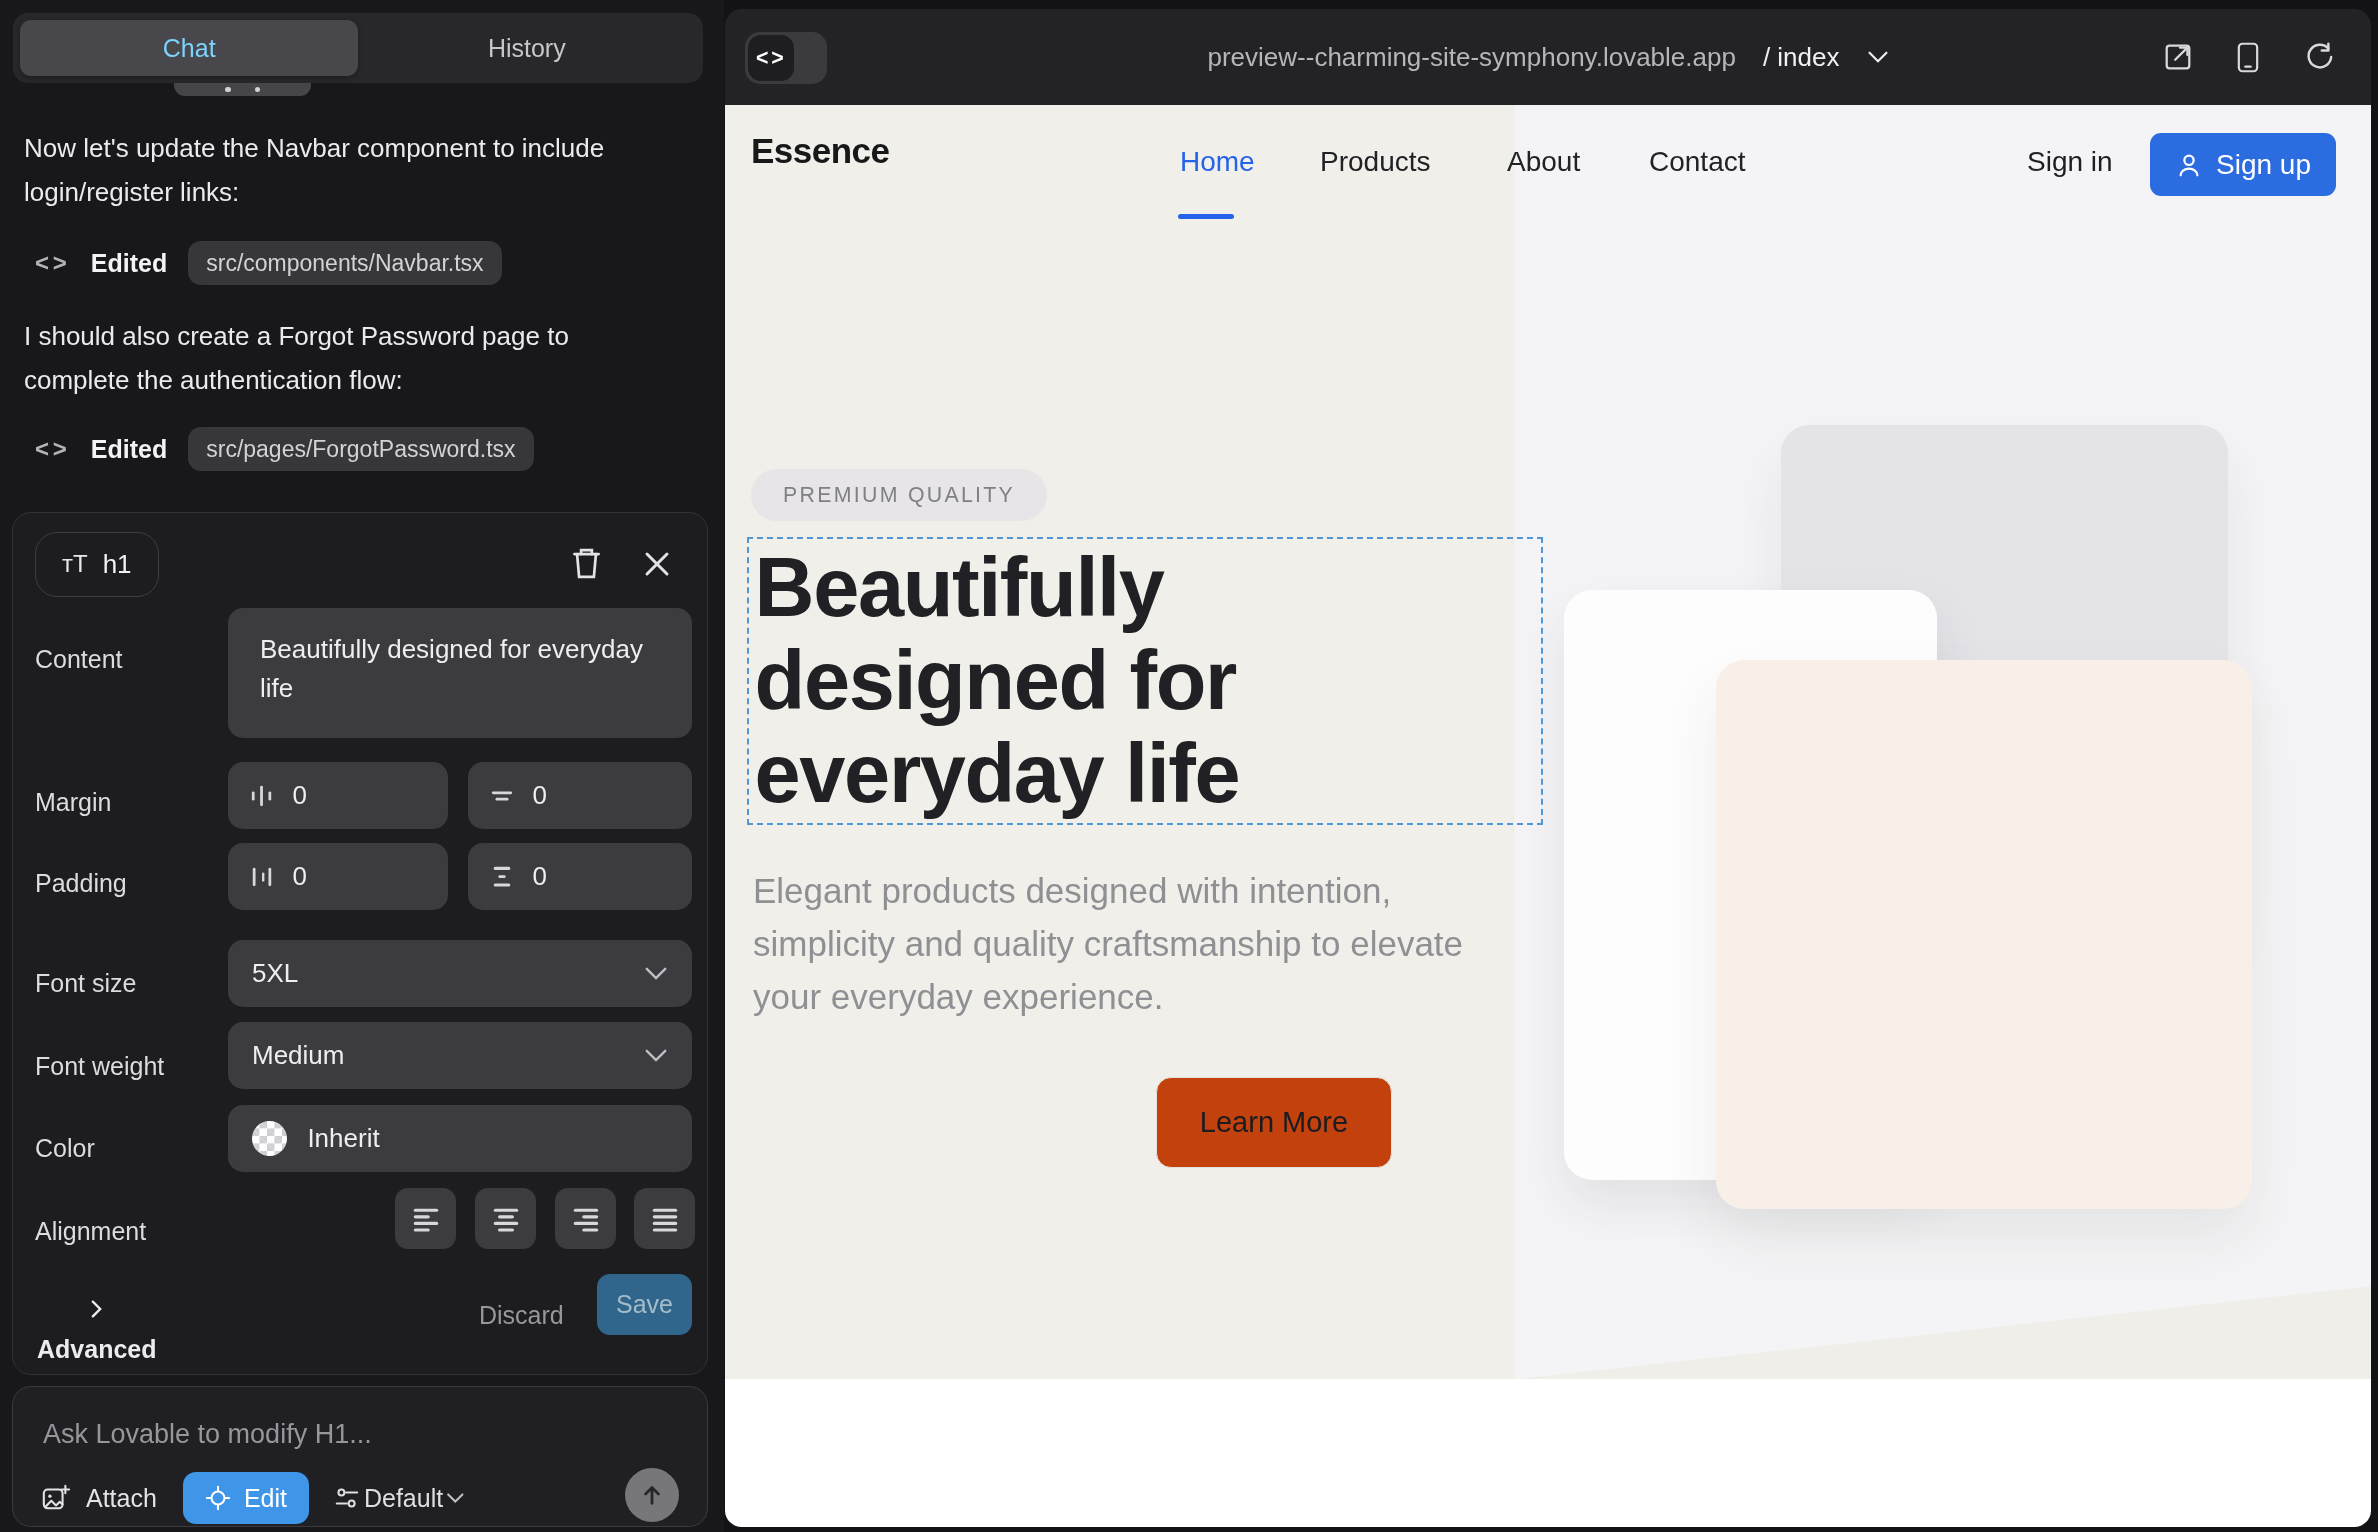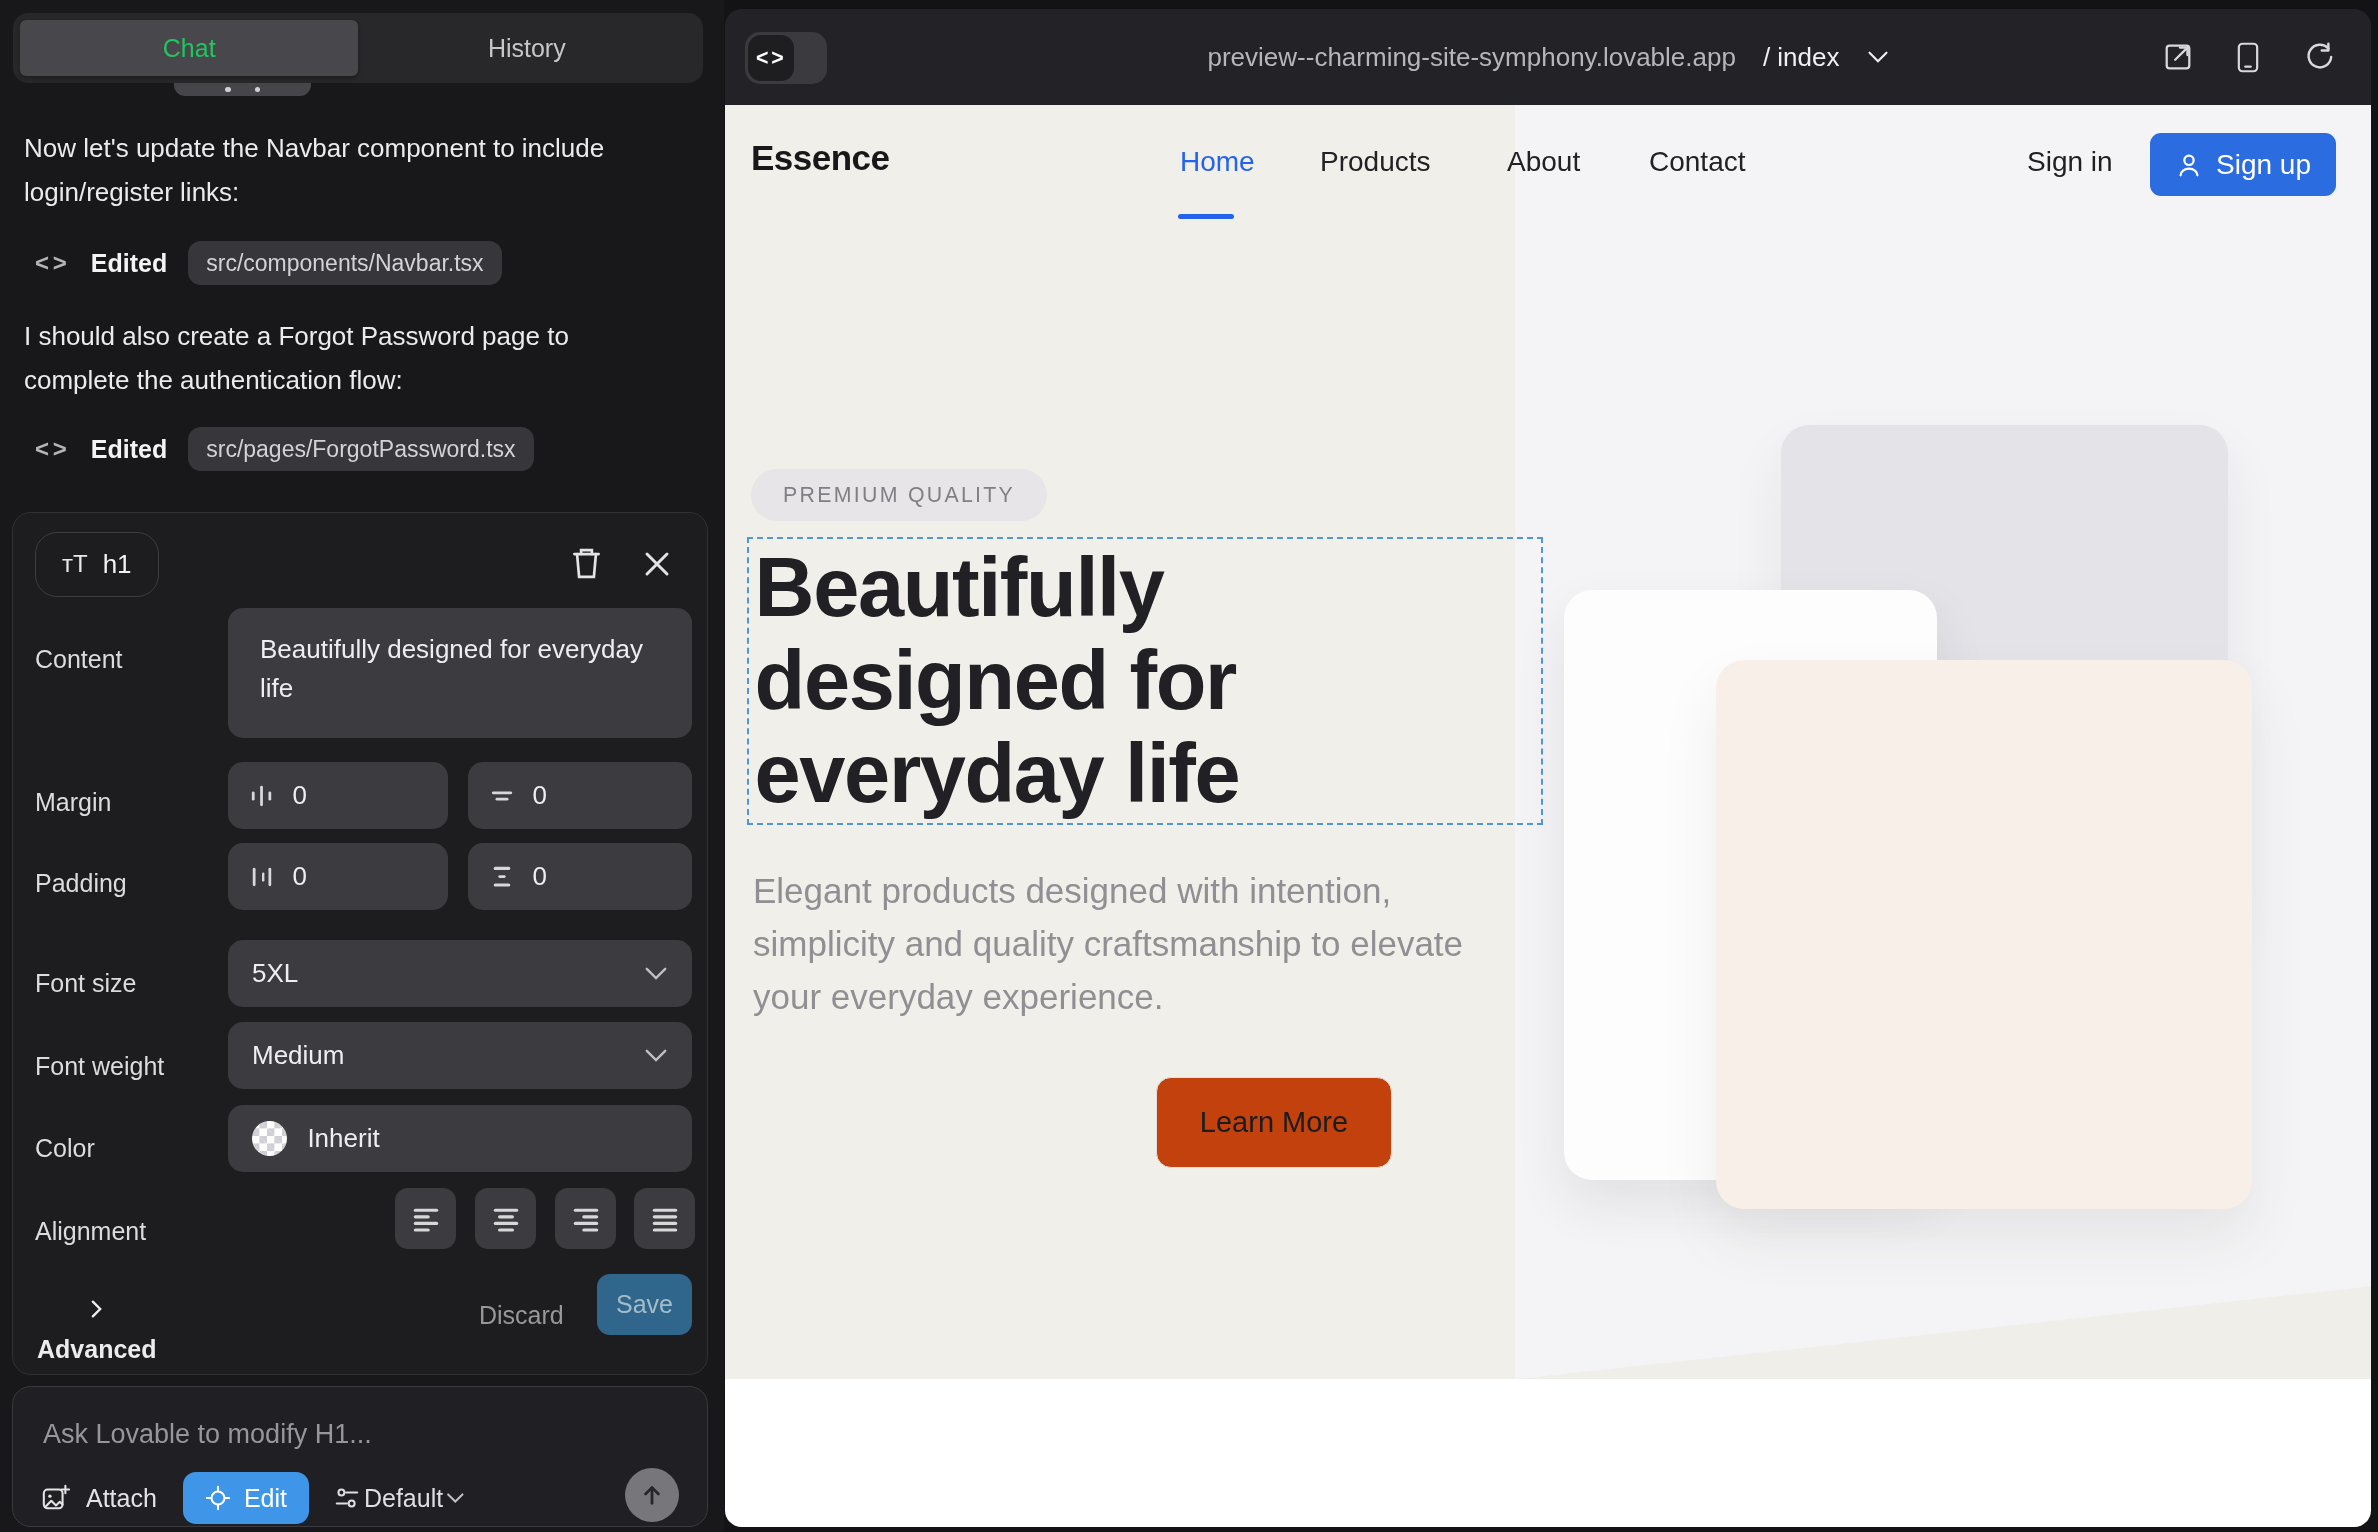--- a/index.html
+++ b/index.html
@@ -5,21 +5,21 @@
   * { box-sizing: border-box; margin: 0; padding: 0; }
   html,body { background:#0e0e10; }
   body { font-family:"Liberation Sans","DejaVu Sans",sans-serif; }
   .app { position:relative; width:2378px; height:1532px; background:#131316; overflow:hidden; }
 
   
   .sidebar { position:absolute; left:0; top:0; width:724px; height:1532px; background:#18181a; }
 
   .tabbar { position:absolute; left:13px; top:13px; width:690px; height:70px; background:#28282b; border-radius:15px; display:flex; padding:7.4px; }
   .tab { flex:1; display:flex; align-items:center; justify-content:center; font-size:25px; color:#c7c7cb; border-radius:11px; cursor:pointer; }
-  .tab.active { background:#47474c; color:#22c55e; box-shadow:0 1.9px 5.6px rgba(0,0,0,.3);border-radius:6px; }
+  .tab.active { background:#47474c; color:#7dd3fc; box-shadow:0 1.9px 5.6px rgba(0,0,0,.3); }
 
   .sliver { position:absolute; left:174px; top:83px; width:137px; height:13px; background:#45454a; border-radius:0 0 11px 11px; display:flex; align-items:center; justify-content:center; gap:24px; }
   .sliver i { width:5.6px; height:5.6px; border-radius:50%; background:#d2d2d6; }
 
   .msg { position:absolute; left:24px; width:612px; font-size:26px; line-height:44px; color:#ebebee; }
   .msg1 { top:126px; }
   .msg2 { top:314px; }
 
   .edited-row { position:absolute; left:35px; display:flex; align-items:center; gap:20.4px; height:48px; }
   .erow1 { top:239px; } .erow2 { top:425px; }
@@ -78,21 +78,21 @@
   .page { position:absolute; left:0; top:96px; right:0; bottom:0; background:#ffffff; }
   .hero { position:absolute; left:0; top:0; width:100%; height:1274px; background:#f1efe9; overflow:hidden; }
   .graycol { position:absolute; left:790px; top:0; right:0; height:100%; background:#f4f4f6; }
   .wedge { position:absolute; left:790px; right:0; bottom:0; height:93px; background:#f0eee9; clip-path:polygon(0 100%,100% 0,100% 100%); }
 
   .card { position:absolute; border-radius:28px; }
   .card-lav { left:1056px; top:320px; width:447px; height:506px; background:#e4e3e8; box-shadow:0 28px 56px rgba(40,40,60,.07); }
   .card-white { left:839px; top:485px; width:373px; height:590px; background:#fdfdfe; box-shadow:0 24px 52px rgba(40,40,60,.09); }
   .card-cream { left:991px; top:555px; width:536px; height:549px; background:#f8f0e8; box-shadow:0 30px 59px rgba(60,50,40,.08); }
 
-  .brand { position:absolute; left:26px; top:33px; font-size:35px; font-weight:700; color:#18181b; letter-spacing:-0.5px; }
+  .brand { position:absolute; left:26px; top:26px; font-size:35px; font-weight:700; color:#18181b; letter-spacing:-0.5px; }
   .navlink { position:absolute; top:41px; font-size:28px; color:#222226; cursor:pointer; }
   .nl-home { left:455px; color:#2563eb; }
   .home-underline { position:absolute; left:453px; top:109px; width:56px; height:4.6px; background:#2563eb; border-radius:2.8px; }
   .nl-products { left:595px; } .nl-about { left:782px; } .nl-contact { left:924px; }
   .signin { position:absolute; left:1302px; top:41px; font-size:28px; color:#1f1f23; cursor:pointer; }
   .signup { position:absolute; left:1425px; top:28px; width:186px; height:63px; background:#2b6ce0; border-radius:11px; display:flex; align-items:center; justify-content:center; gap:13px; color:#ffffff; font-size:28px; cursor:pointer; }
 
   .badge { position:absolute; left:26px; top:364px; height:52px; padding:0 32px; background:#e7e5e7; border-radius:26px; display:flex; align-items:center; font-size:21.3px; letter-spacing:2.3px; color:#7f7f85; }
   .selection { position:absolute; left:22px; top:432px; width:796px; height:288px; border:2.8px dashed #4f97d7; }
   .hero-h1 { position:absolute; left:5.6px; top:1.9px; width:770px; font-size:83px; line-height:93px; font-weight:600; letter-spacing:-1.4px; color:#212125; }

